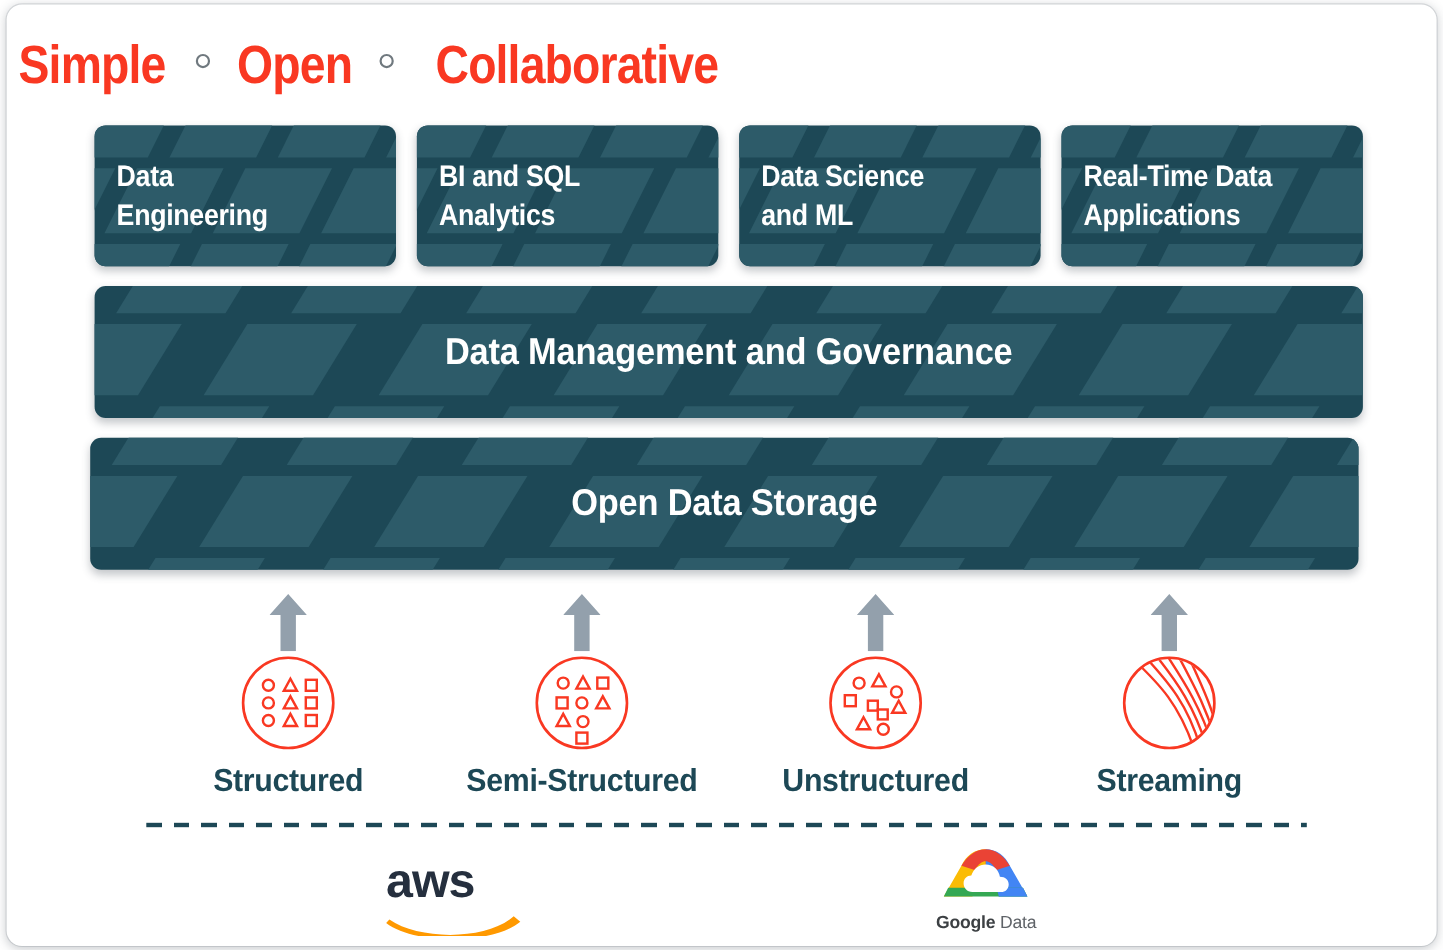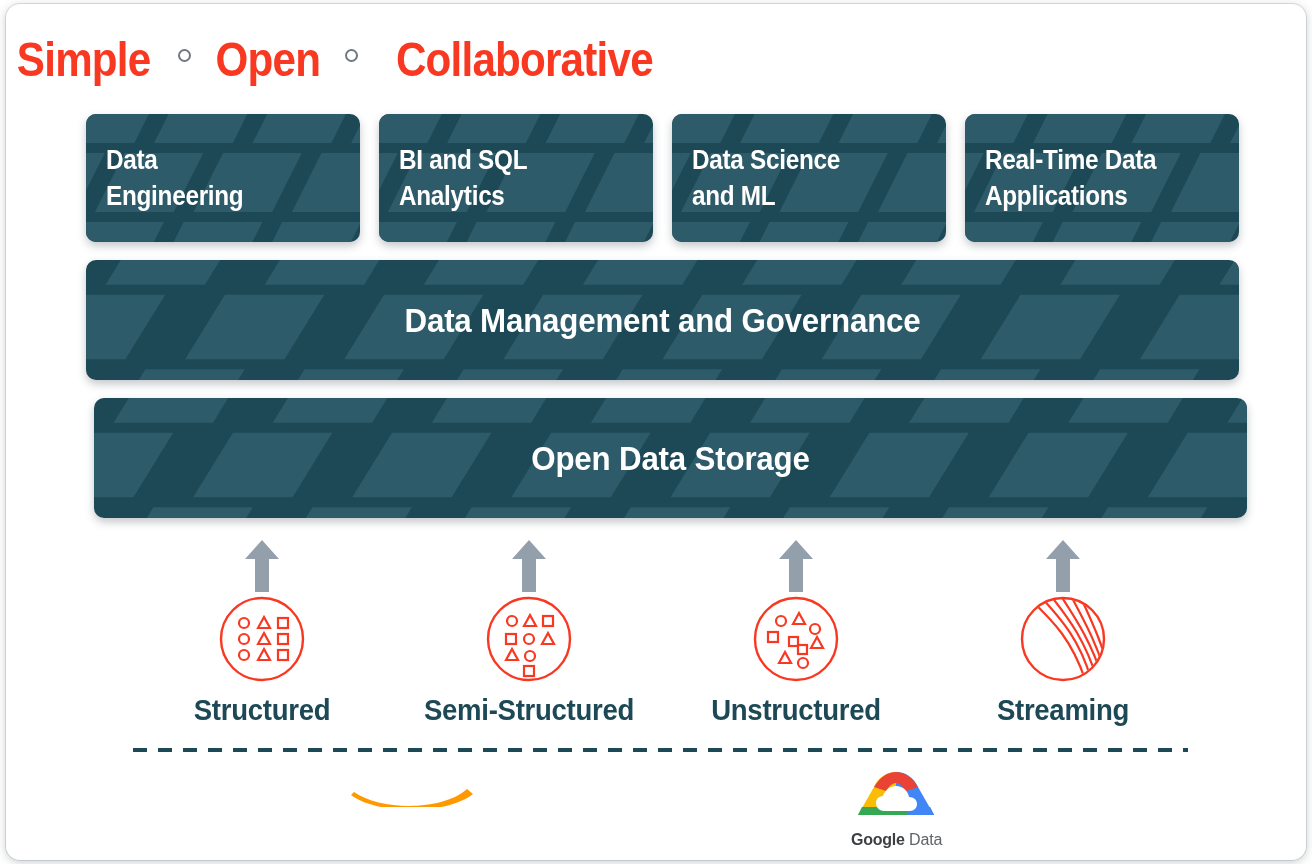--- a/index.html
+++ b/index.html
@@ -87,21 +87,21 @@
     line-height: 1.34;
     letter-spacing: -0.3px;
   }
   #box-de  { left: 80px;  width: 274px; }
   #box-bi  { left: 373px; width: 274px; }
   #box-ds  { left: 666px; width: 274px; padding-left: 37px; }
   #box-rt  { left: 959px; width: 274px; }
 
   
   #band-gov { left: 80px; top: 256px; width: 1153px; height: 120px; }
-  #band-sto { left: 88px; top: 394px; width: 1153px; height: 120px; }
+  #band-sto { left: 76px; top: 394px; width: 1153px; height: 120px; }
   .band .lbl {
     position: absolute;
     left: 0; top: 50%;
     transform: translateY(-50%) scaleX(0.92);
     font-size: 34px;
     letter-spacing: -0.2px;
   }
 
   
   .arrow {
@@ -409,20 +409,21 @@
       <path d="M41 0 C 58 26, 72 48, 84 86"></path>
       <path d="M51 0 C 66 28, 78 50, 88 86"></path>
       <path d="M61 2 C 74 30, 84 52, 92 86"></path>
     </g>
   </svg>
   <div class="srclabel" style="left:927px">Streaming</div>
 
   <div id="divider"></div>
 
   <div id="aws">
+    <div class="aws-text">aws</div>
     <svg width="125" height="26" viewBox="0 0 125 26" style="display:block;margin-top:2px">
       <path d="M3 11 C 30 30, 92 30, 116 8 L 122 13 C 96 34, 26 34, 0 14 Z" fill="#ff9900"></path>
     </svg>
   </div>
 
 
   <div id="gcloud">
     <svg width="100" height="60" viewBox="0 0 100 60">
       <path d="M50 4 L70 38 L30 38 Z" fill="#ea4335" transform="translate(0,0)"></path>
       <path d="M50 3 C 60 3, 68 9, 72 18 L 88 46 L 62 46 L 50 24 Z" fill="#4285f4"></path>

